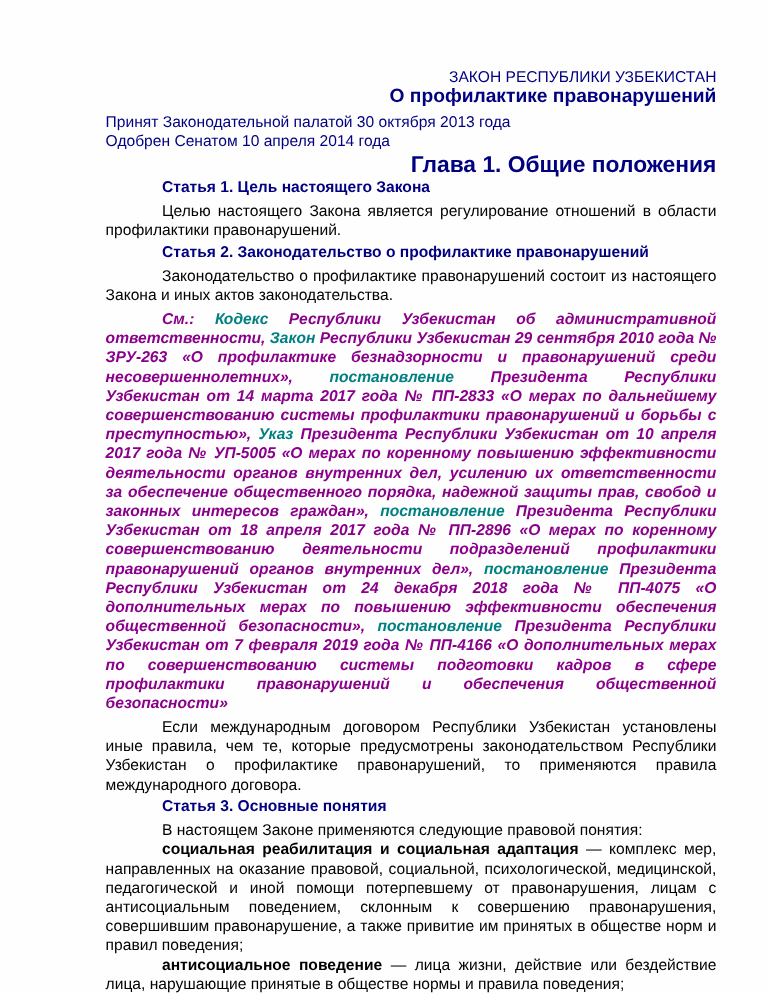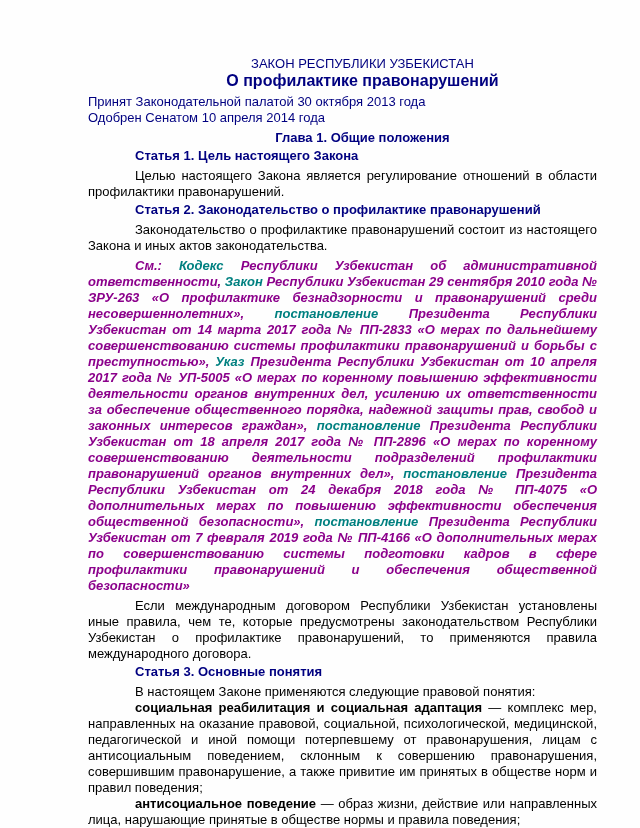--- a/index.html
+++ b/index.html
@@ -14,21 +14,21 @@
       overflow: hidden;
       font-family: "Liberation Sans", sans-serif;
       color: #000;
     }
     .page {
       position: absolute;
       left: 88px;
       top: 55px;
       width: 509px;
     }
-    .center { text-align: center; }
+    .center { text-align: right; }
     .title-1 {
       color: #000080;
       font-size: 13px;
       line-height: 17px;
       margin-left: 40px;
     }
     .title-2 {
       color: #000080;
       font-size: 16px;
       line-height: 17px;
@@ -37,21 +37,21 @@
     }
     .meta {
       color: #000080;
       font-size: 13px;
       line-height: 16px;
       margin-top: 5px;
     }
     .chapter {
       color: #000080;
       font-weight: bold;
-      font-size: 13px;
+      font-size: 19px;
       line-height: 17px;
       margin-top: 3px;
       margin-left: 40px;
     }
     .article {
       color: #000080;
       font-weight: bold;
       font-size: 13px;
       line-height: 17px;
       text-indent: 47px;
@@ -120,19 +120,19 @@
 
   <div class="p">Если международным договором Республики Узбекистан установлены иные правила, чем те, которые предусмотрены законодательством Республики Узбекистан о профилактике правонарушений, то применяются правила международного договора.</div>
 
   <div class="article">Статья 3. Основные понятия</div>
   <div class="p">В настоящем Законе применяются следующие правовой понятия:</div>
 
   <div class="p tight">
     <span class="term">социальная реабилитация и социальная адаптация</span><span> — комплекс мер, направленных на оказание правовой, социальной, психологической, медицинской, педагогической и иной помощи потерпевшему от правонарушения, лицам с антисоциальным поведением, склонным к совершению правонарушения, совершившим правонарушение, а также привитие им принятых в обществе норм и правил поведения;</span>
   </div>
   <div class="p tight">
-    <span class="term">антисоциальное поведение</span><span> — образ жизни, действие или направленных лица, нарушающие принятые в обществе нормы и правила поведения;</span>
+    <span class="term">антисоциальное поведение</span><span> — лица жизни, действие или бездействие лица, нарушающие принятые в обществе нормы и правила поведения;</span>
   </div>
   <div class="p tight">
     <span class="term">постановление</span><span> — виновное противоправное деяние (действие или бездействие), за совершение которого предусмотрена административная или уголовная ответственность;</span>
   </div>
 
 </div>
 
 </body></html>

